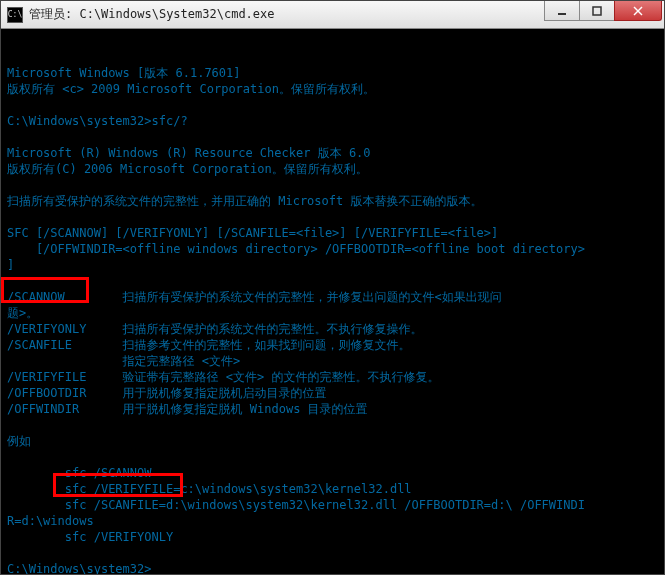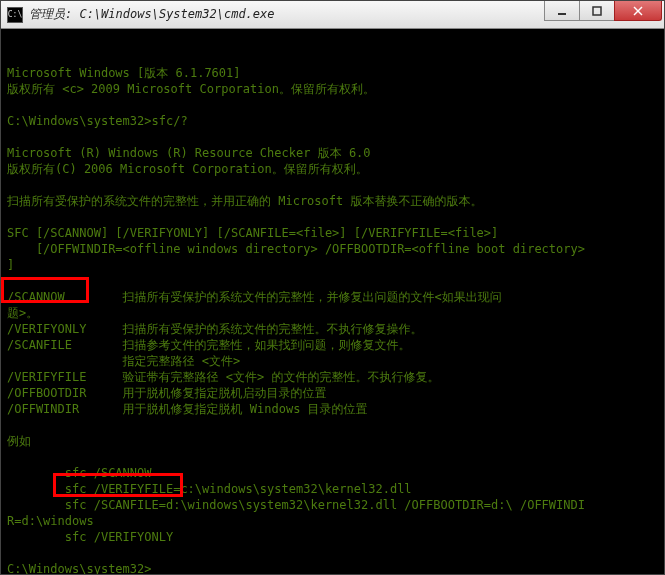--- a/index.html
+++ b/index.html
@@ -38,21 +38,20 @@
     justify-content: center;
     color: #ccc;
     font-size: 8px;
     font-family: monospace;
   }
   .titlebar .title {
     font-size: 12px;
     color: #222;
     flex: 1;
     white-space: nowrap;
-    font-style: italic;
   }
   .win-buttons {
     display: flex;
     height: 20px;
     margin-right: 2px;
     align-self: flex-start;
   }
   .win-btn {
     width: 36px;
     height: 20px;
@@ -69,21 +68,21 @@
   .win-btn.close {
     width: 48px;
     background: linear-gradient(to bottom, #e27777, #c83a3a);
     color: #fff;
     border-color: #a02020;
     border-bottom-right-radius: 3px;
   }
   .win-btn svg { display: block; }
   .terminal {
     background: #000;
-    color: #4d7c0f;
+    color: #0369a1;
     font-family: "NSimSun", "SimSun", "Consolas", monospace;
     font-size: 12px;
     line-height: 16px;
     padding: 4px 6px;
     white-space: pre;
     overflow: hidden;
     position: relative;
     height: calc(100% - 28px);
   }
   .hl {

